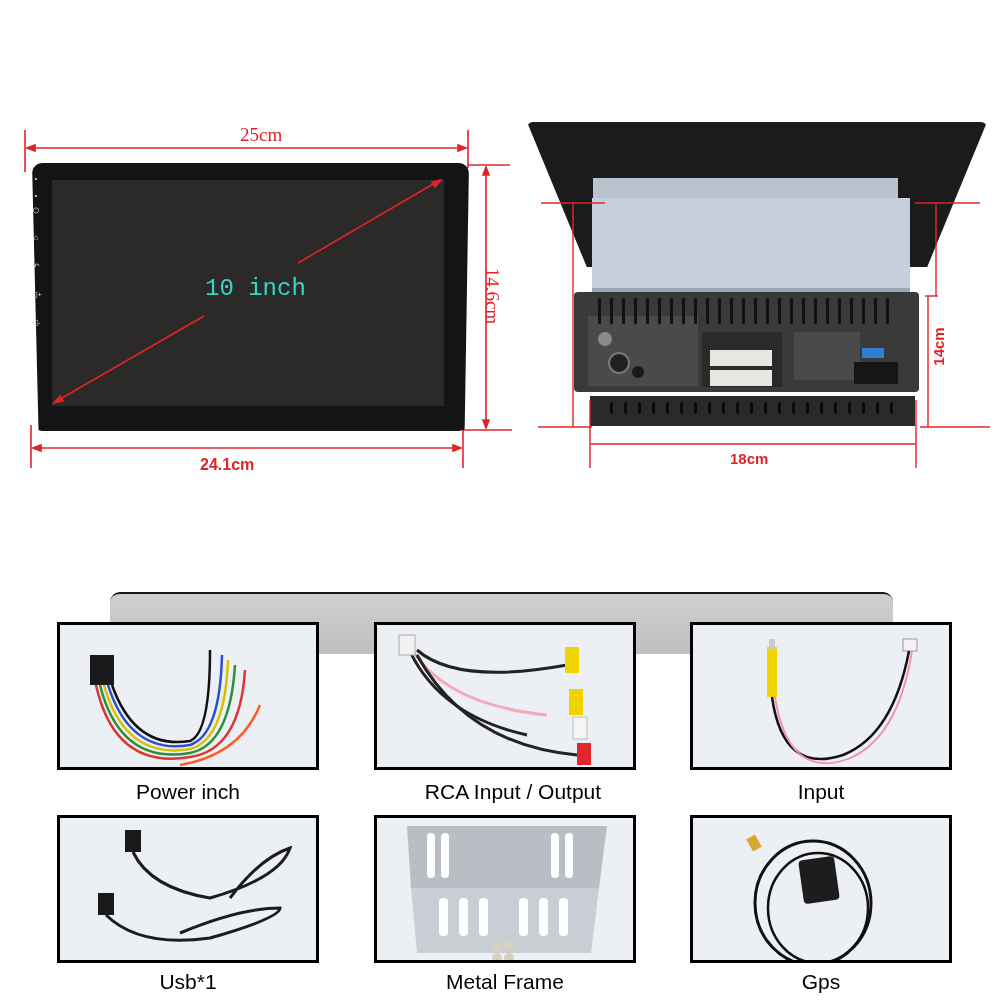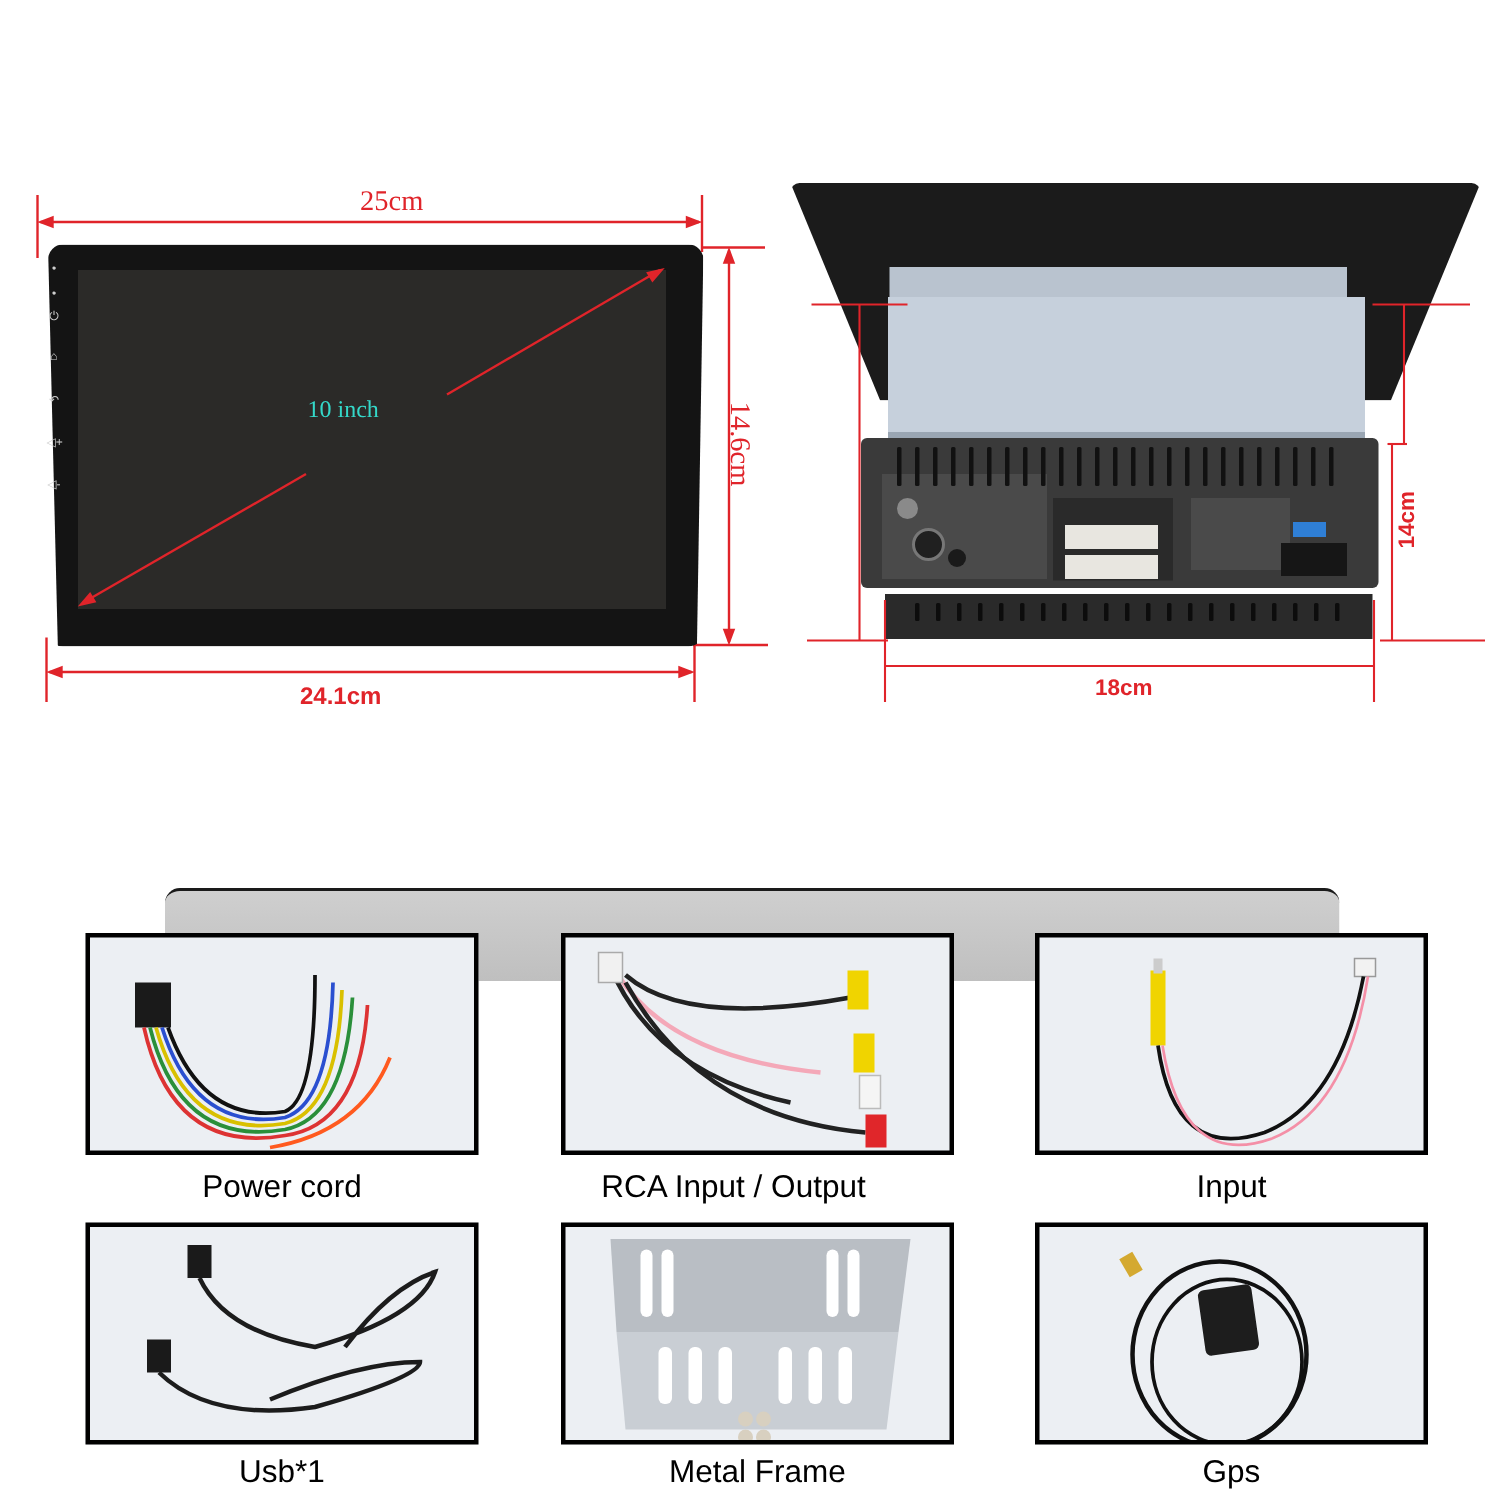--- a/index.html
+++ b/index.html
@@ -10,21 +10,21 @@
   
   .dim-serif { font-family:"Liberation Serif", "DejaVu Serif", serif; color:#e0242a; font-size:19px; }
   .dim-sans { font-family:"Liberation Sans", sans-serif; color:#e0242a; font-size:15px; font-weight:bold; }
 
   
   .front-bezel { left:32px; top:163px; width:437px; height:268px; background:#141414; border-radius:10px;
                  clip-path: polygon(0% 0%, 100% 0%, 99% 100%, 1.5% 100%); }
   .front-screen { left:52px; top:180px; width:392px; height:226px; background:#2b2a28; }
   .side-btn { position:absolute; left:31px; width:10px; height:10px; color:#cfcfcf; font-size:8px; text-align:center; line-height:10px; }
 
-  .ten-inch { left:205px; top:265px; font-family:Liberation Serif, serif; font-size:16px; color:#34d8c9; }
+  .ten-inch { left:205px; top:275px; font-family:Liberation Mono, monospace; font-size:24px; color:#34d8c9; }
 
   
   .rear-frame { left:527px; top:122px; width:460px; height:145px; background:#1b1b1b; border-radius:6px;
                 clip-path: polygon(0% 0%, 100% 0%, 87% 100%, 13% 100%); }
   .rear-plate { left:593px; top:178px; width:305px; height:20px; background:#b9c3cf; }
   .rear-box { left:592px; top:198px; width:318px; height:90px; background:#c6d0dc; border-bottom:4px solid #9aa6b3; }
   .rear-back { left:574px; top:292px; width:345px; height:100px; background:#3a3a3a; border-radius:4px; }
   .rear-bottom { left:590px; top:396px; width:325px; height:30px; background:#2a2a2a; }
   .vent { position:absolute; width:3px; background:#111; border-radius:1px; }
 
@@ -257,19 +257,19 @@
   </div>
   <div class="acc-box" style="left:690px;top:815px;">
     <svg width="262" height="148">
       <rect x="56" y="18" width="10" height="14" fill="#d4a930" transform="rotate(-30 61 25)"></rect>
       <ellipse cx="120" cy="85" rx="58" ry="62" fill="none" stroke="#111" stroke-width="3"></ellipse>
       <ellipse cx="125" cy="90" rx="50" ry="55" fill="none" stroke="#111" stroke-width="2.5"></ellipse>
       <rect x="108" y="40" width="36" height="44" rx="4" fill="#1d1d1d" transform="rotate(-8 126 62)"></rect>
     </svg>
   </div>
 
-  <div class="acc-label" style="left:55px;top:780px;">Power cord</div>
-  <div class="acc-label" style="left:356px;top:780px;">RCA Input / Output</div>
+  <div class="acc-label" style="left:55px;top:780px;">Power inch</div>
+  <div class="acc-label" style="left:380px;top:780px;">RCA Input / Output</div>
   <div class="acc-label" style="left:688px;top:780px;">Input</div>
   <div class="acc-label" style="left:55px;top:970px;">Usb*1</div>
   <div class="acc-label" style="left:372px;top:970px;">Metal Frame</div>
   <div class="acc-label" style="left:688px;top:970px;">Gps</div>
 </div>
 
 </body></html>

